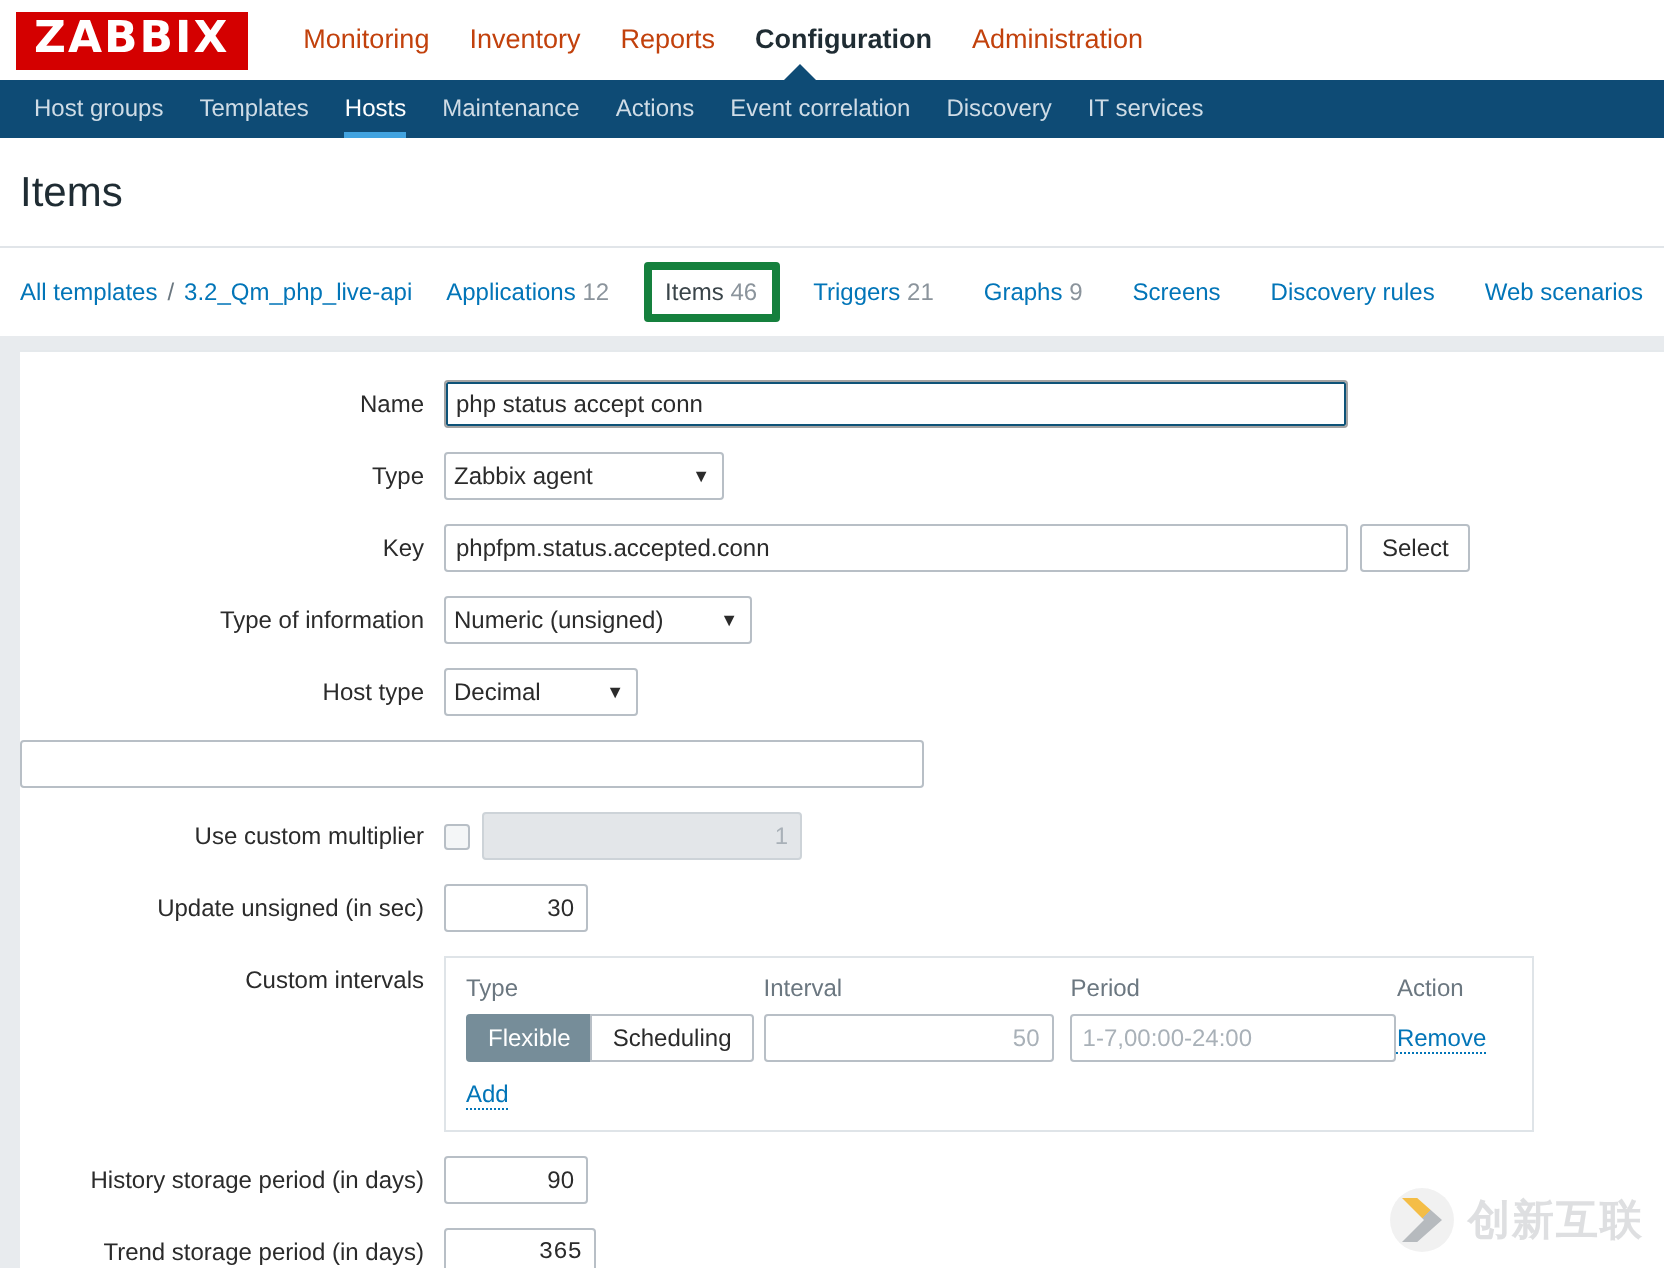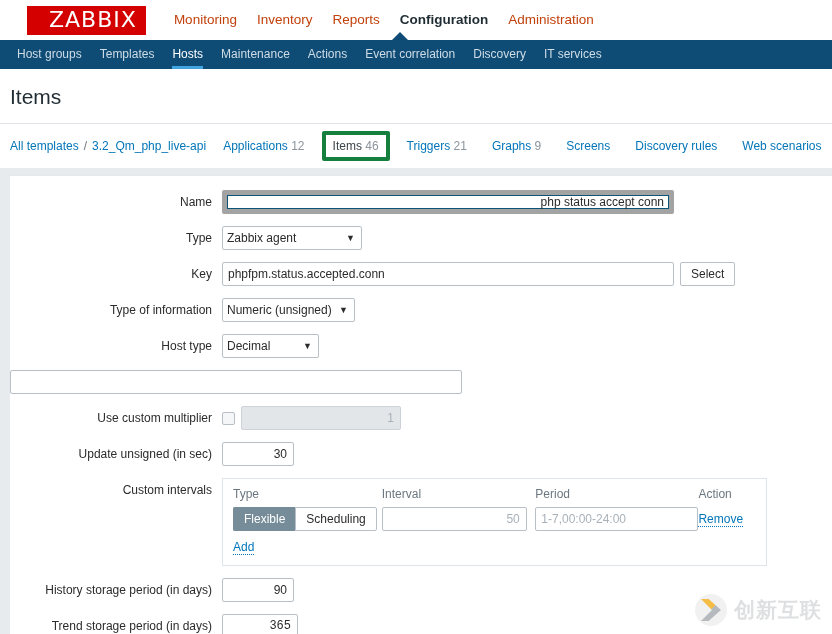--- a/index.html
+++ b/index.html
@@ -18,28 +18,27 @@
     height: 40px;
     background: #ffffff;
     display: flex;
     align-items: center;
     padding-left: 8px;
     position: relative;
   }
   .logo {
     background: #d40000;
     color: #ffffff;
-    font-weight: normal;
+    font-weight: bold;
     font-size: 22px;
     letter-spacing: 1px;
-    padding: 2px 9px 3px 22px;
+    padding: 2px 9px 3px 9px;
     line-height: 24px;
     margin-right: 18px;
     font-family: "DejaVu Sans", sans-serif;
-    margin-left: 19px;
   }
   .topnav-item {
     font-size: 13.5px;
     color: #c2410c;
     padding: 0 10px;
     line-height: 40px;
     cursor: pointer;
     white-space: nowrap;
   }
   .topnav-item.active {
@@ -155,23 +154,22 @@
     background: #ffffff;
     font-family: "Liberation Sans", sans-serif;
     font-size: 12px;
     color: #2b2b2b;
     padding: 0 5px;
     border-radius: 2px;
     outline: none;
   }
   input.txt::placeholder { color: #a9b1b8; }
   input.focused {
-    border: 5px solid #a3a3a3;
+    border: 1px solid #a3a3a3;
     box-shadow: 0 0 0 1px #0e5378 inset;
-    text-align: right;
   }
   input.num { text-align: right; padding-right: 6px; }
   input.disabled {
     background: #e3e6e9;
     color: #a9b1b8;
     border: 1px solid #cdd3d8;
   }
 
   select.sel {
     height: 24px;
@@ -383,21 +381,21 @@
       <div class="fld">
         <input class="txt" style="width: 452px;" value="phpfpm.status.accepted.conn">
         <button class="btn" style="margin-left:6px">Select</button>
       </div>
     </div>
 
     <div class="row">
       <div class="lbl">Type of information</div>
       <div class="fld">
         <div class="selwrap">
-          <select class="sel" style="width:133px">
+          <select class="sel" style="width:154px">
             <option>Numeric (unsigned)</option>
           </select>
           <span class="caret">▼</span>
         </div>
       </div>
     </div>
 
     <div class="row">
       <div class="lbl">Host type</div>
       <div class="fld">

